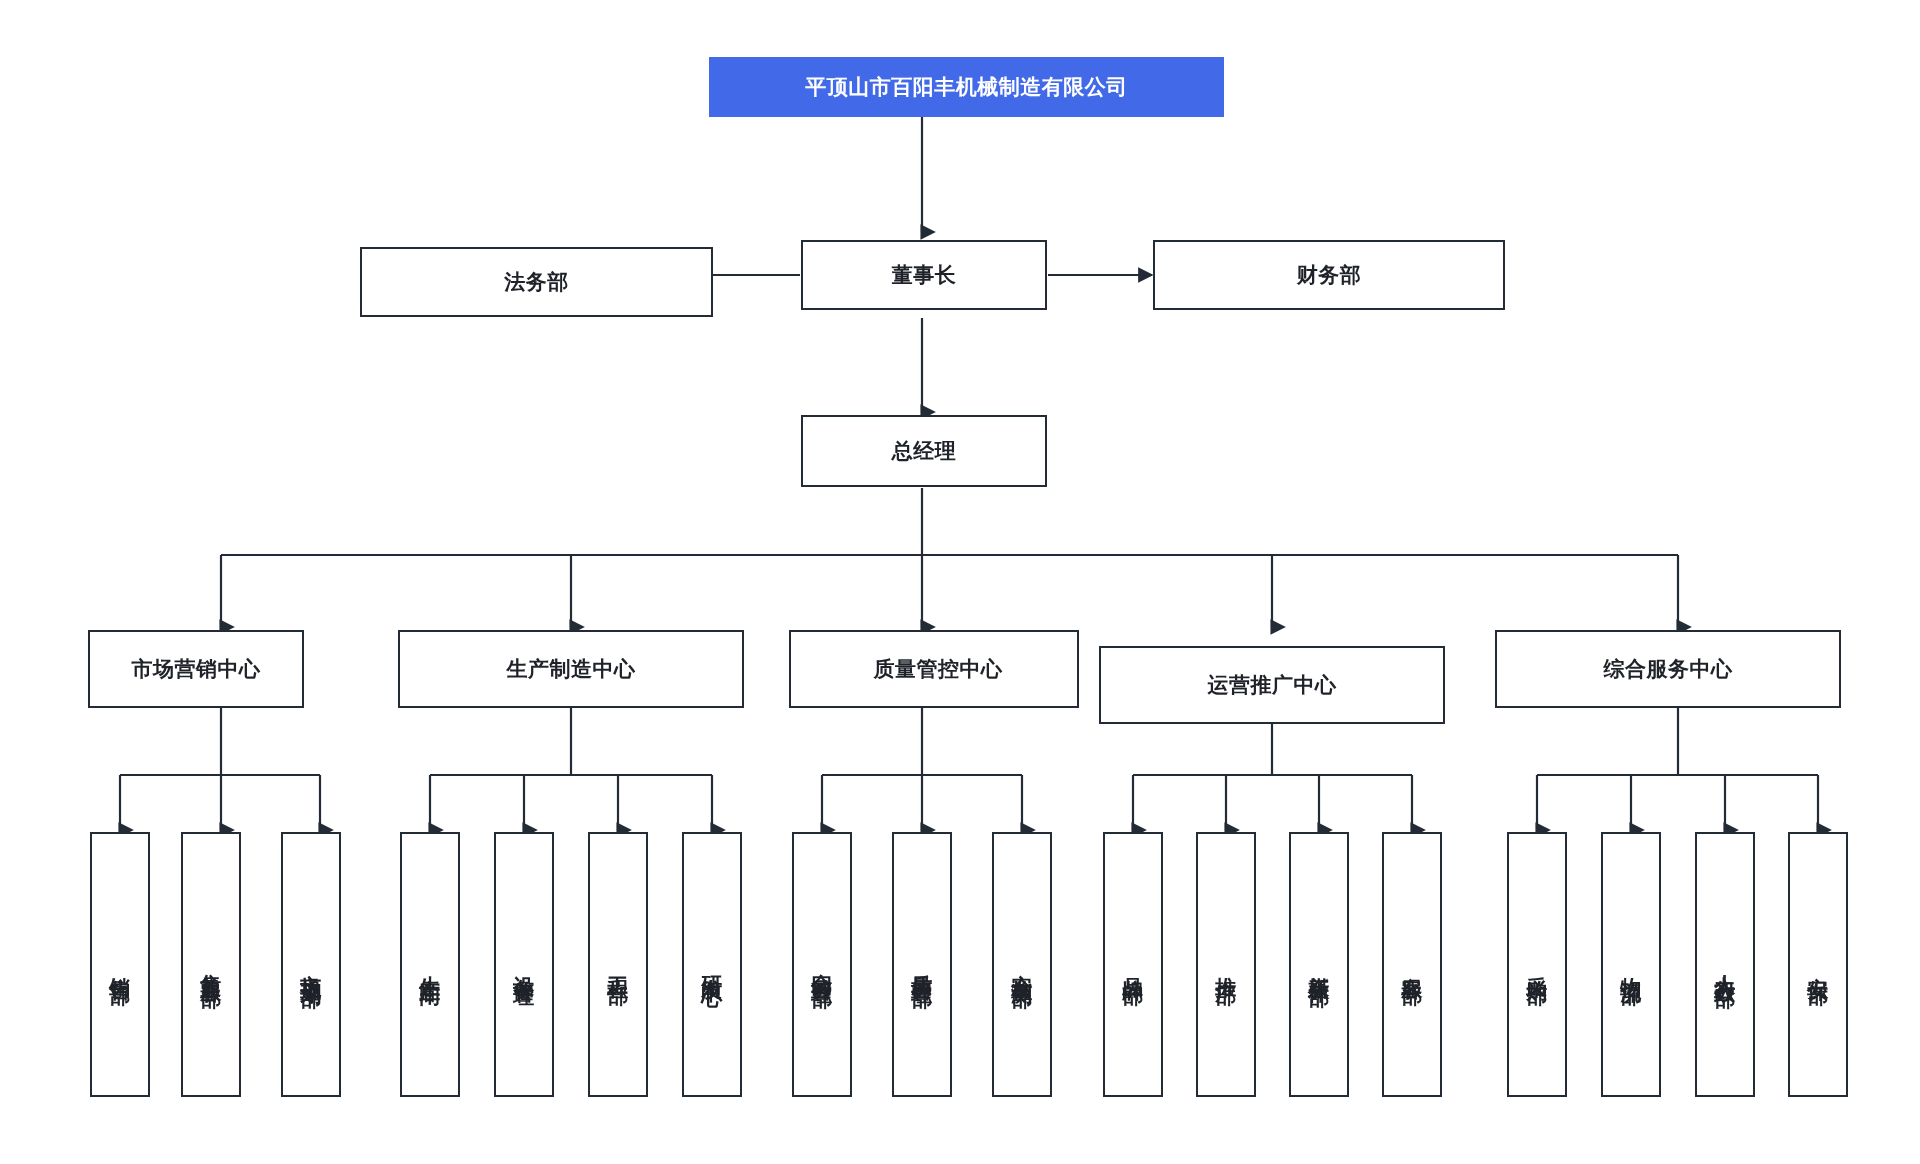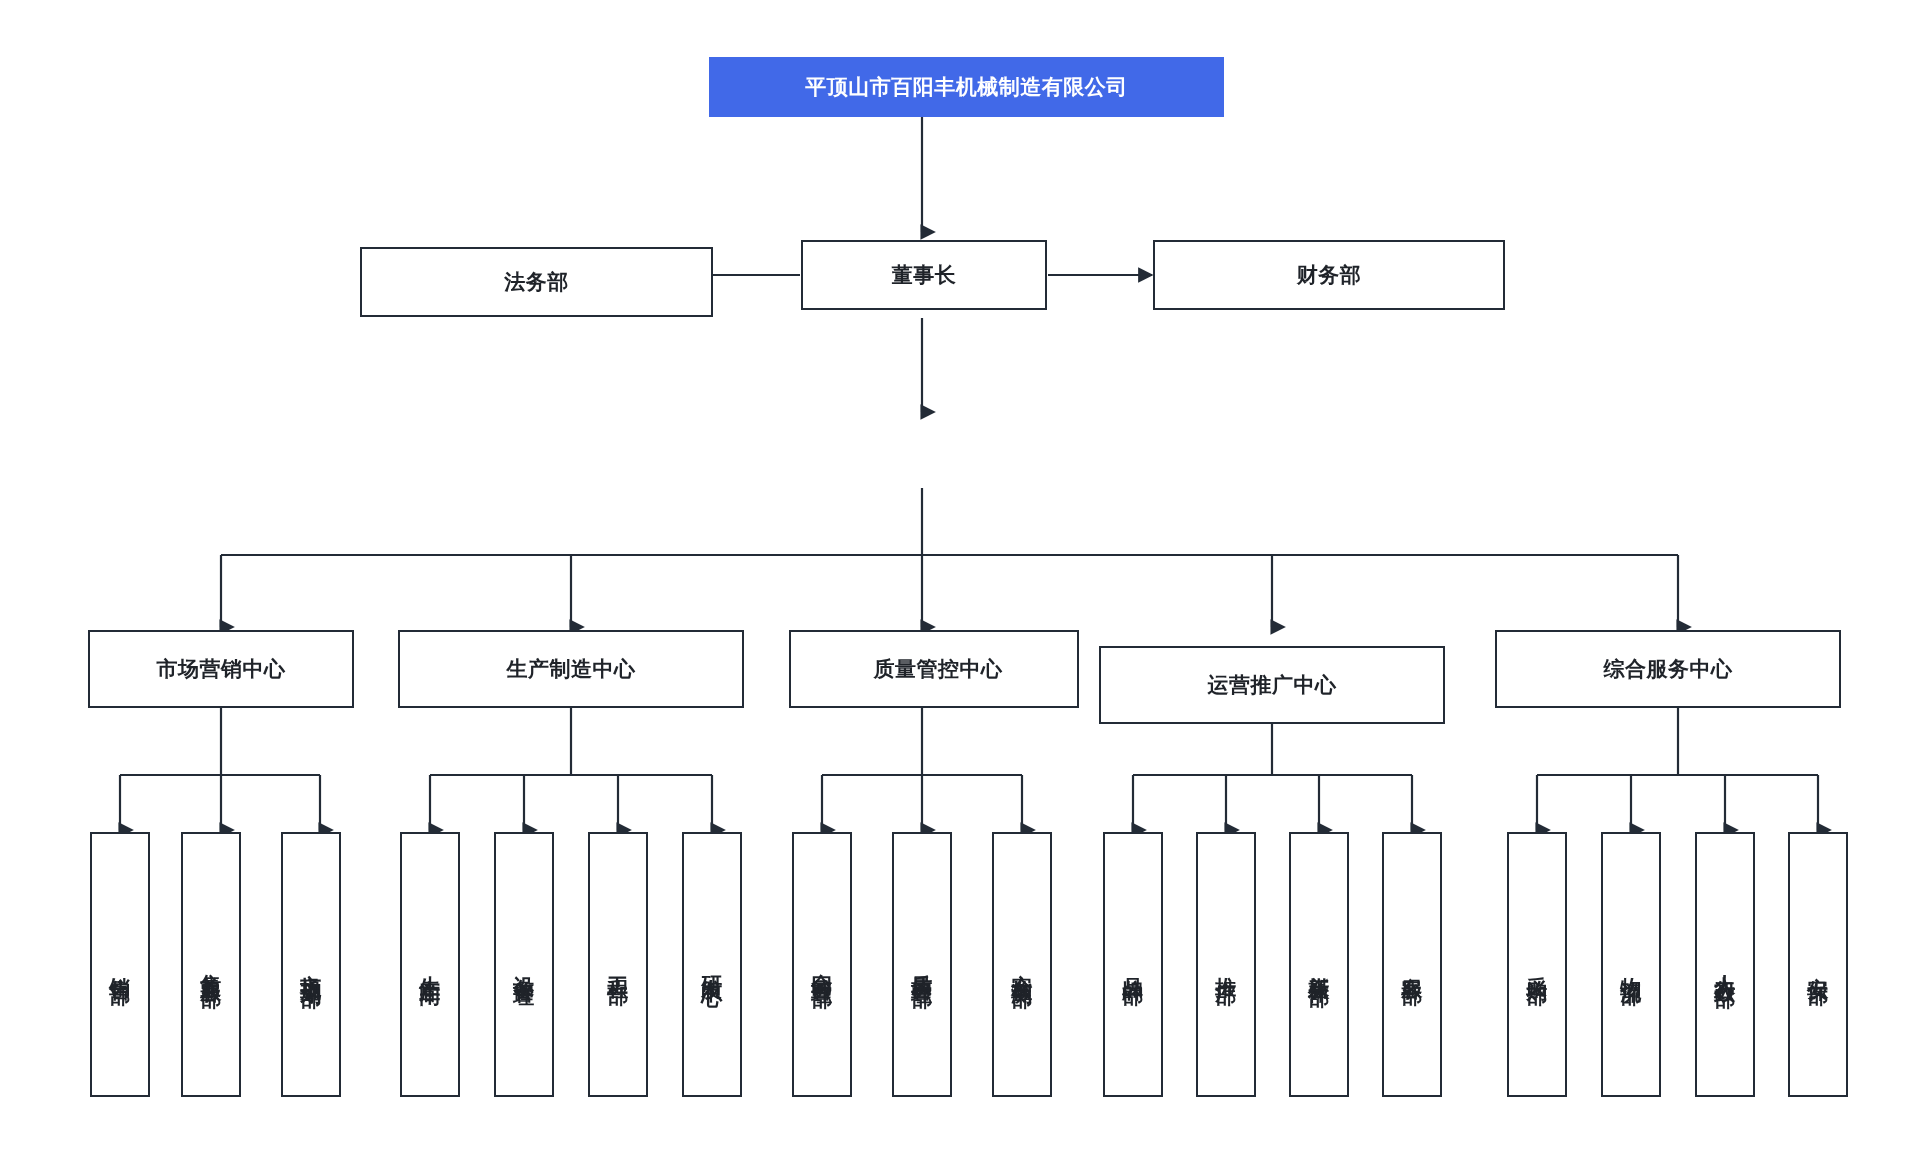--- a/index.html
+++ b/index.html
@@ -149,22 +149,25 @@
   </div>
 
   <div class="node level2" style="left:801px; top:240px; width:246px; height:70px;">
     <span class="node-label">董事长</span>
   </div>
 
   <div class="node level2" style="left:1153px; top:240px; width:352px; height:70px;">
     <span class="node-label">财务部</span>
   </div>
 
-
-  <div class="node center" style="left:88px; top:630px; width:266px; height:78px;">
+  <div class="node level3" style="left:801px; top:415px; width:246px; height:72px;">
+    <span class="node-label">总经理</span>
+  </div>
+
+  <div class="node center" style="left:88px; top:630px; width:216px; height:78px;">
     <span class="node-label">市场营销中心</span>
   </div>
 
   <div class="node center" style="left:398px; top:630px; width:346px; height:78px;">
     <span class="node-label">生产制造中心</span>
   </div>
 
   <div class="node center" style="left:789px; top:630px; width:290px; height:78px;padding-left:8px;">
     <span class="node-label">质量管控中心</span>
   </div>

